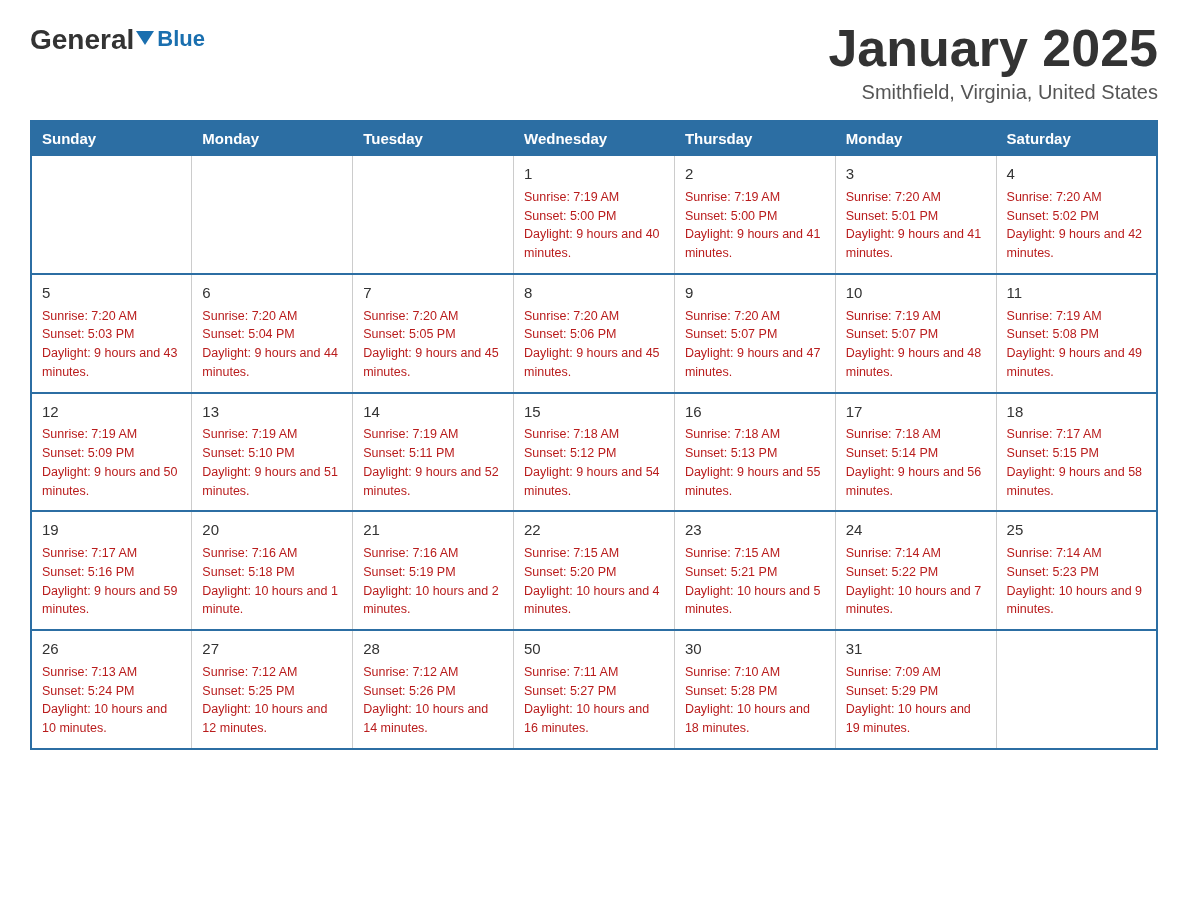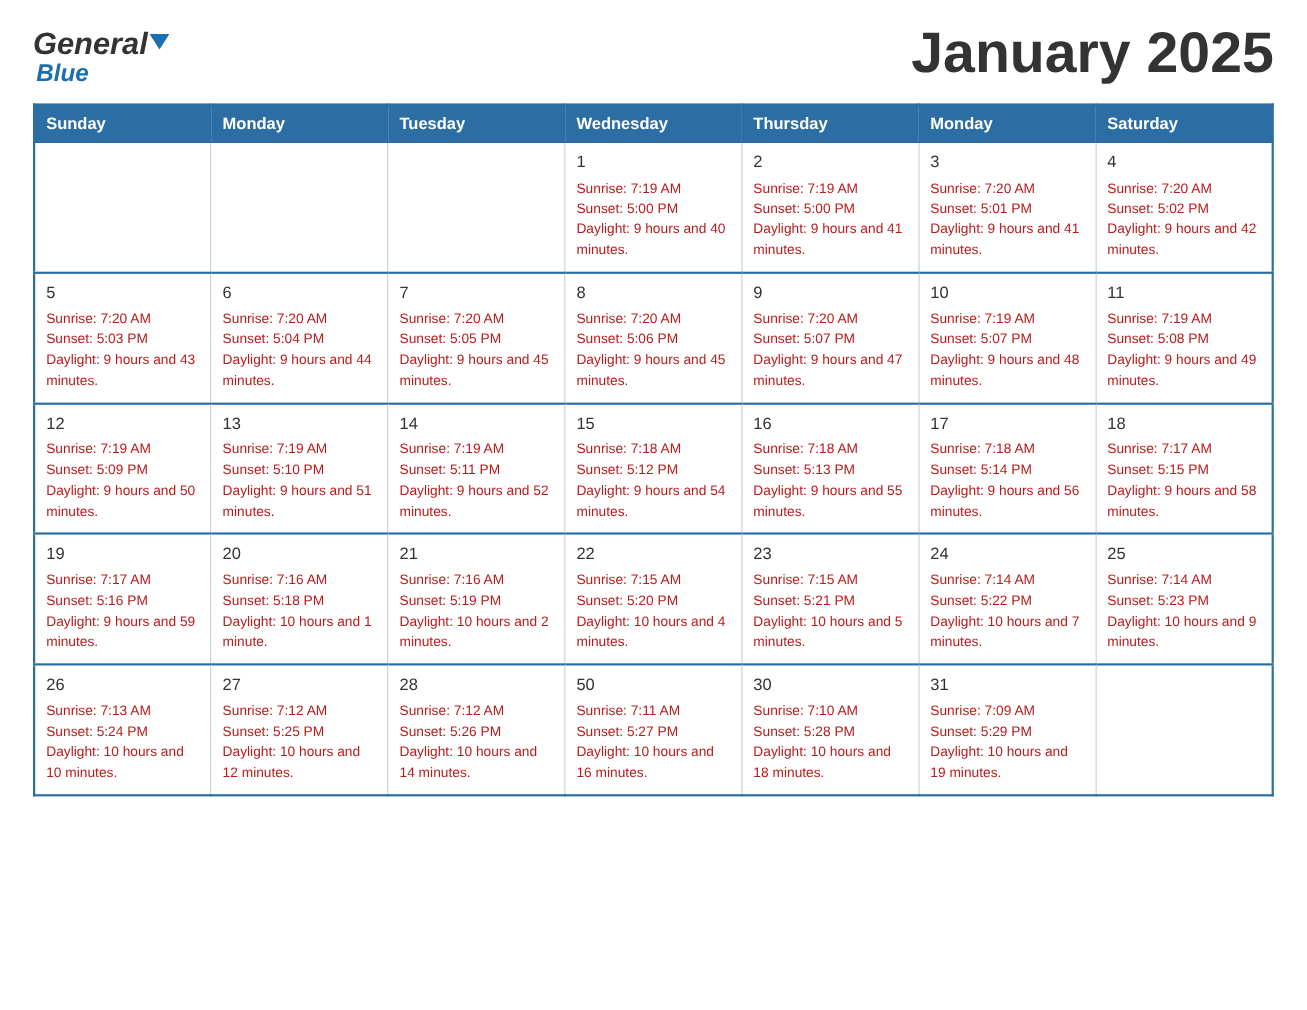--- a/index.html
+++ b/index.html
@@ -12,24 +12,23 @@
       padding: 20px 30px 30px 30px;
     }
     .header {
       display: flex;
       justify-content: space-between;
       align-items: flex-start;
       margin-bottom: 16px;
     }
     .logo {
       display: flex;
-      flex-direction: column;
+      flex-direction: row;
       align-items: flex-start;
       margin-top: 6px;
-      font-style: italic;
     }
     .logo-text-general {
       font-size: 28px;
       font-weight: bold;
       color: #333;
       letter-spacing: 0px;
       line-height: 1;
     }
     .logo-text-blue {
       font-size: 22px;
@@ -114,20 +113,21 @@
 <div class="header">
   <div class="logo">
     <div style="display:flex; align-items:center;">
       <span class="logo-text-general">General</span>
       <span class="logo-triangle"></span>
     </div>
     <span class="logo-text-blue">Blue</span>
   </div>
   <div class="title-block">
     <div class="month-title">January 2025</div>
+    <div class="location">Smithfield, Virginia, United States</div>
   </div>
 </div>
 
 <table class="calendar">
   <thead>
     <tr>
     <th>Sunday</th>
         <th>Monday</th>
         <th>Tuesday</th>
         <th>Wednesday</th>

